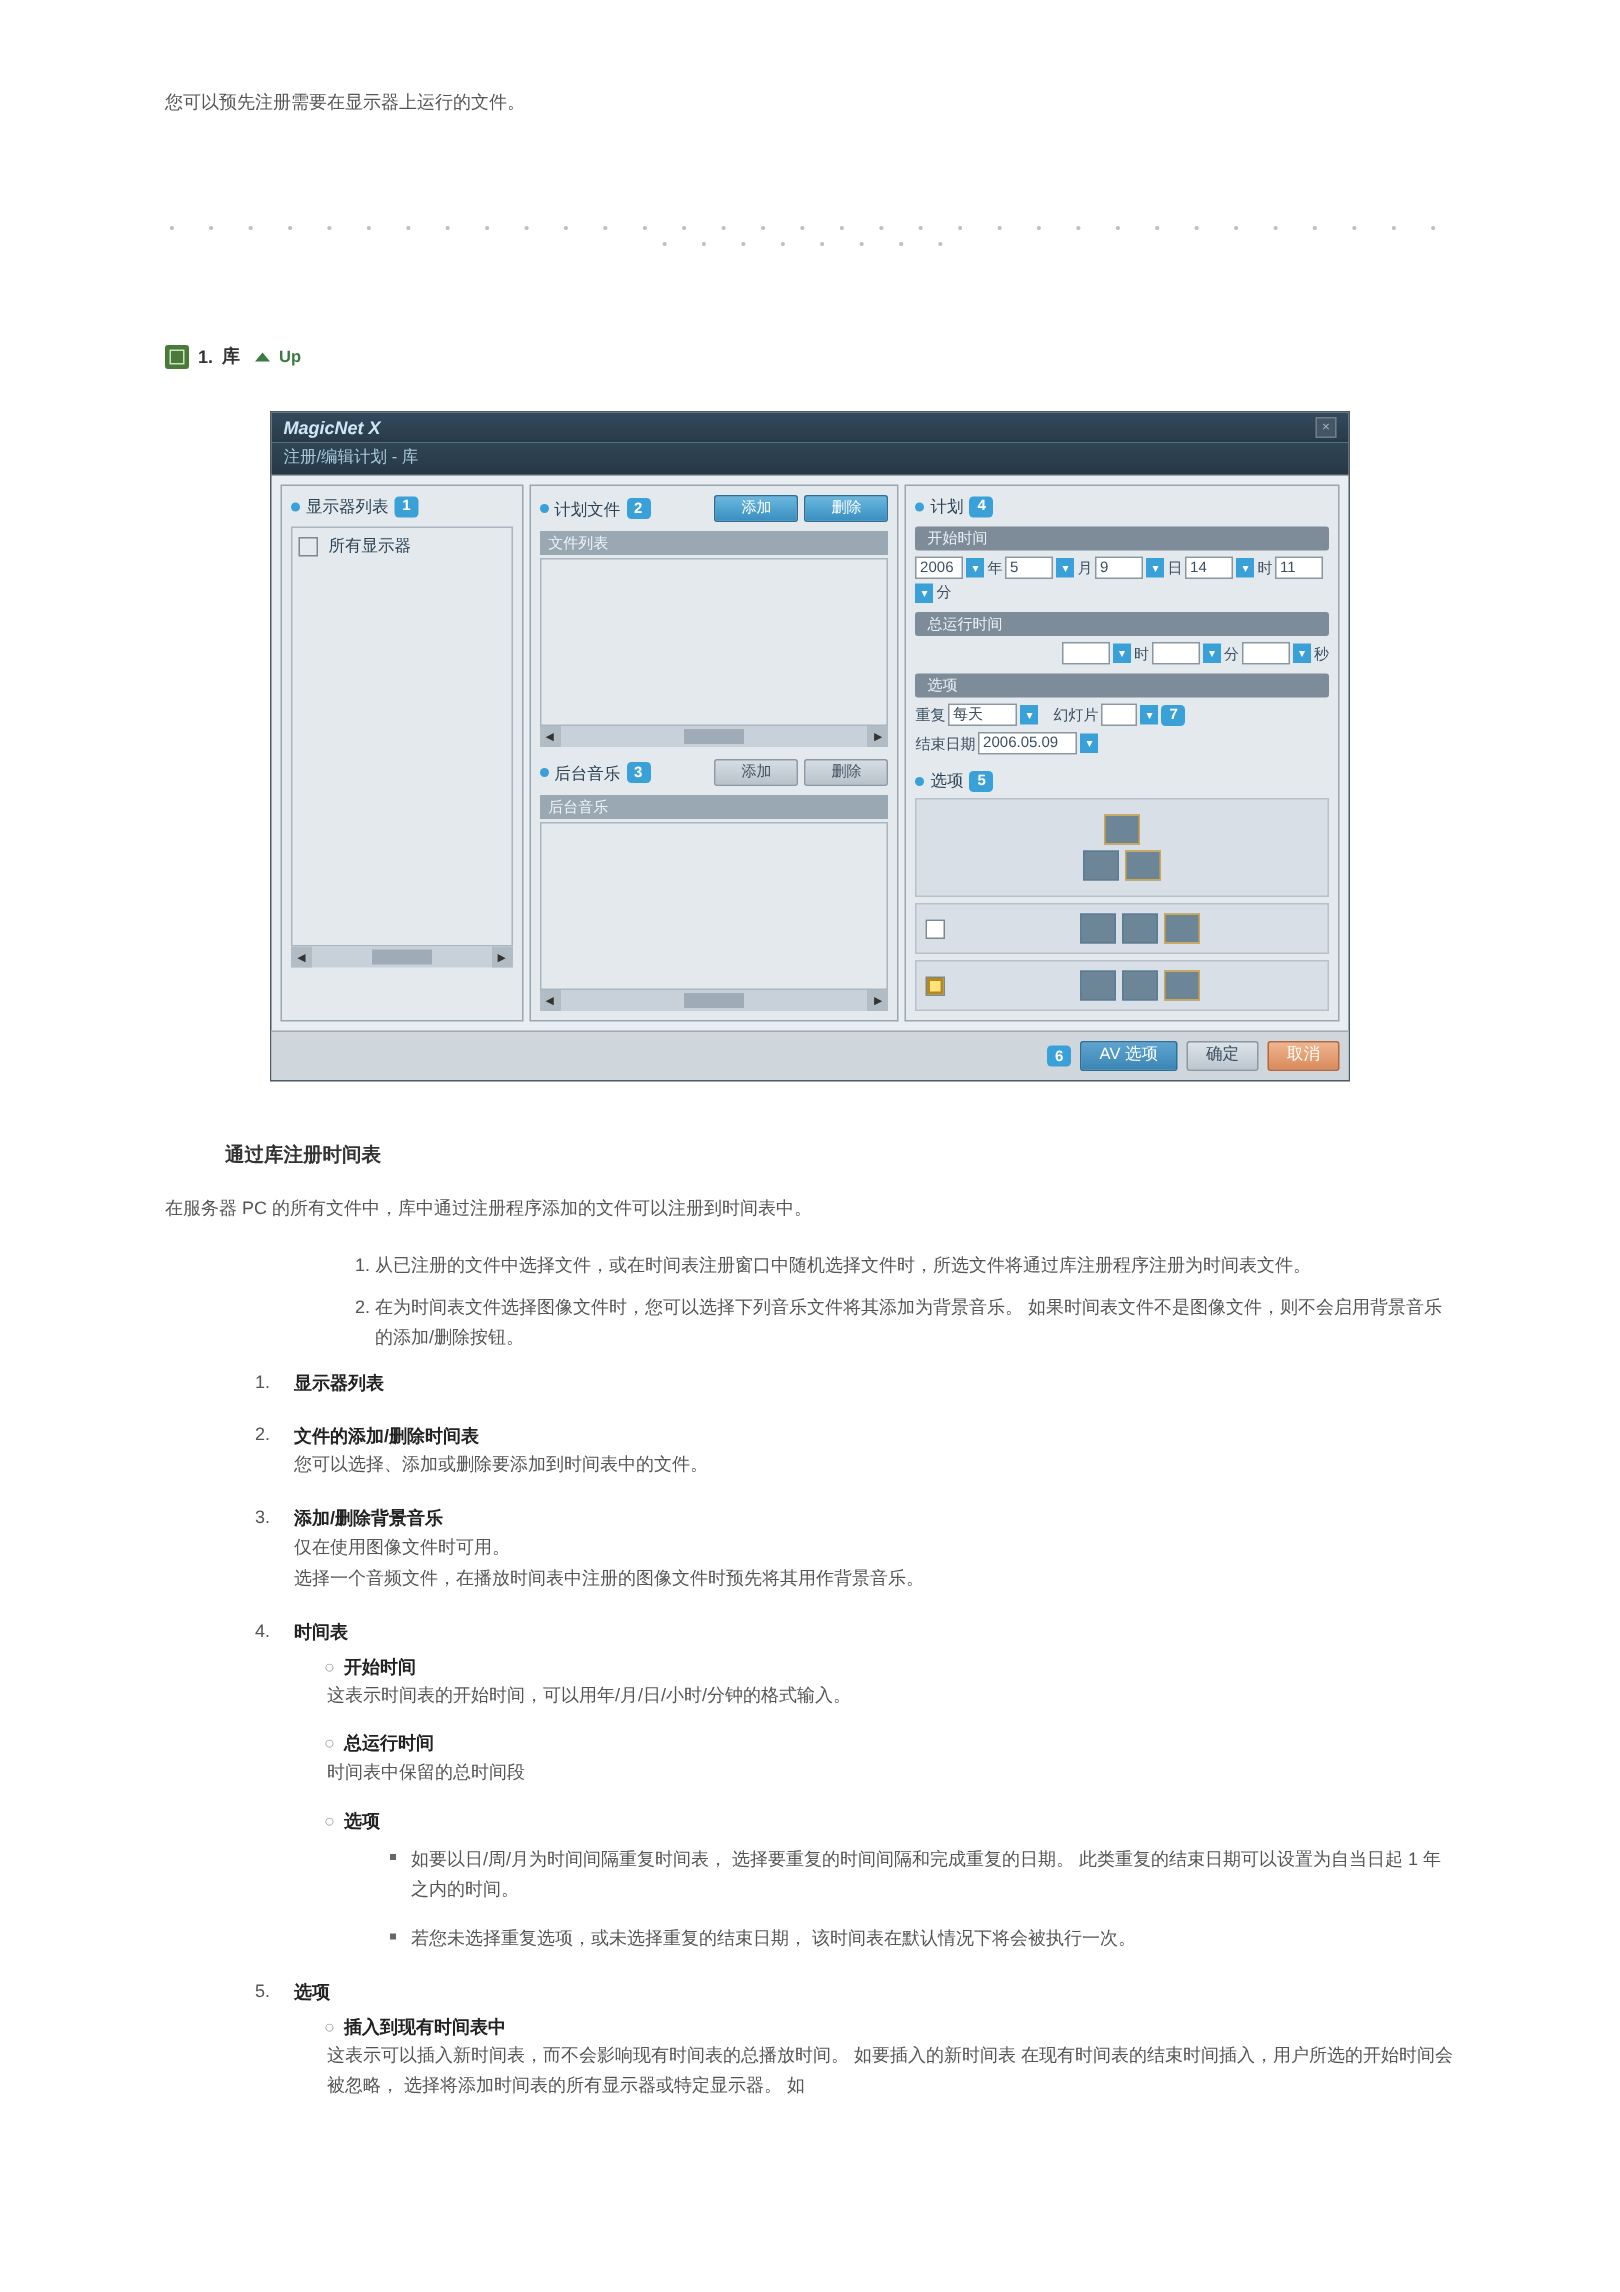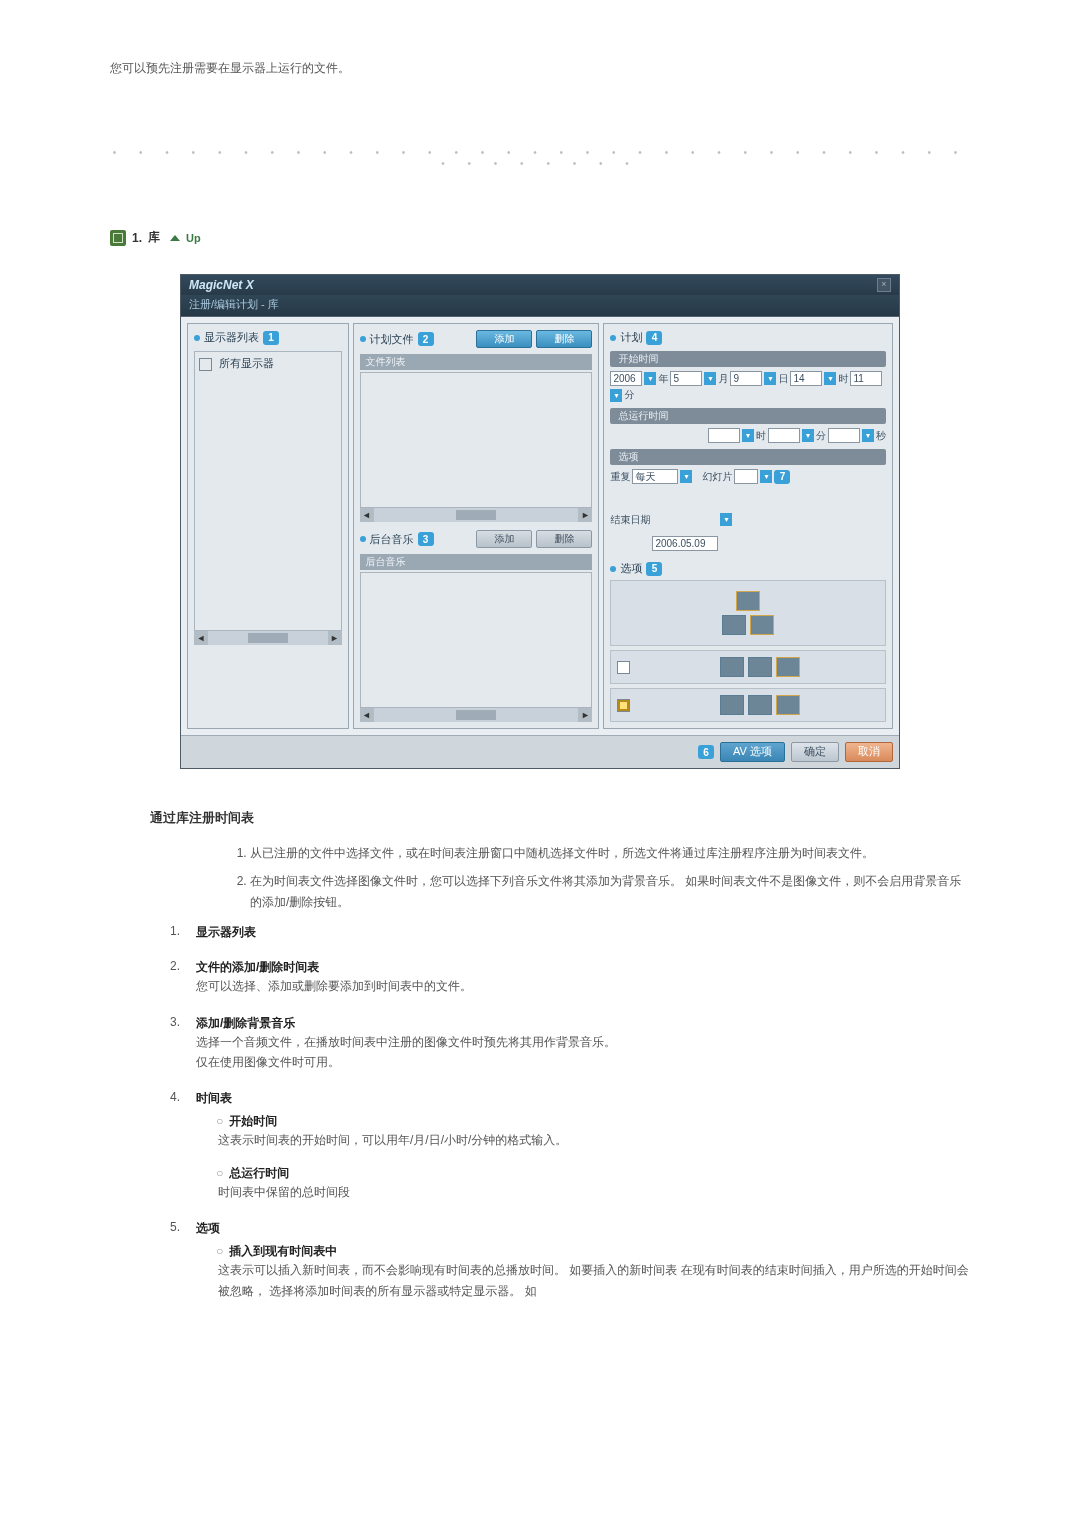--- a/index.html
+++ b/index.html
@@ -389,21 +389,21 @@
             <span class="val-box" style="min-width:40px;">每天</span>
               <span class="dd-btn">▾</span>
             <span style="width:6px;"></span>
             <span class="sub-note">幻灯片</span>
             <span class="val-box" style="min-width:18px;"></span>
               <span class="dd-btn">▾</span>
             <span class="num-badge">7</span>
           </div>
           <div class="row-flex" style="margin-top:4px;">
             <span class="sub-note">结束日期</span>
-            <span class="val-box" style="min-width:60px;margin-top:48px;">2006.05.09</span>
+            <span class="val-box" style="min-width:60px;">2006.05.09</span>
               <span class="dd-btn">▾</span>
           </div>
 
           <div class="options-area">
             <div class="col-head" style="margin-bottom:4px;">
               <span class="blue-dot"></span>
               <span class="lbl">选项</span>
               <span class="num-badge">5</span>
             </div>
             <div class="opt-block">
@@ -443,20 +443,21 @@
         <span class="foot-badge">6</span>
         <span class="foot-btn alt">AV 选项</span>
         <span class="foot-btn ok">确定</span>
         <span class="foot-btn cancel">取消</span>
       </div>
     </div>
   </div>
 
   <h3 class="doc-h3">通过库注册时间表</h3>
 
+  <p class="para indent1">在服务器 PC 的所有文件中，库中通过注册程序添加的文件可以注册到时间表中。</p>
 
   <ol class="indent-list" style="list-style:decimal; padding-left:20px;">
     <li>从已注册的文件中选择文件，或在时间表注册窗口中随机选择文件时，所选文件将通过库注册程序注册为时间表文件。</li>
     <li>在为时间表文件选择图像文件时，您可以选择下列音乐文件将其添加为背景音乐。 如果时间表文件不是图像文件，则不会启用背景音乐的添加/删除按钮。</li>
   </ol>
 
   <ol class="main-ol">
     <li>
       <div class="item-head">
           <span class="num">1.</span>
@@ -468,37 +469,44 @@
           <span class="num">2.</span>
           <span class="ttl">文件的添加/删除时间表</span>
         </div>
       <div class="desc">您可以选择、添加或删除要添加到时间表中的文件。</div>
     </li>
     <li>
       <div class="item-head">
           <span class="num">3.</span>
           <span class="ttl">添加/删除背景音乐</span>
         </div>
+      <div class="desc">仅在使用图像文件时可用。</div>
       <div class="desc">选择一个音频文件，在播放时间表中注册的图像文件时预先将其用作背景音乐。</div>
-      <div class="desc">仅在使用图像文件时可用。</div>
     </li>
     <li>
       <div class="item-head">
           <span class="num">4.</span>
           <span class="ttl">时间表</span>
         </div>
       <ul class="sub-ul">
         <li>
           <span class="circ">○</span><span class="subttl">开始时间</span>
           <div class="subdesc">这表示时间表的开始时间，可以用年/月/日/小时/分钟的格式输入。</div>
         </li>
         <li>
           <span class="circ">○</span><span class="subttl">总运行时间</span>
           <div class="subdesc">时间表中保留的总时间段</div>
         </li>
+        <li>
+          <span class="circ">○</span><span class="subttl">选项</span>
+          <ul class="bullet-ul">
+            <li>如要以日/周/月为时间间隔重复时间表， 选择要重复的时间间隔和完成重复的日期。 此类重复的结束日期可以设置为自当日起 1 年之内的时间。</li>
+            <li>若您未选择重复选项，或未选择重复的结束日期， 该时间表在默认情况下将会被执行一次。</li>
+          </ul>
+        </li>
       </ul>
     </li>
     <li>
       <div class="item-head">
           <span class="num">5.</span>
           <span class="ttl">选项</span>
         </div>
       <ul class="sub-ul">
         <li>
           <span class="circ">○</span><span class="subttl">插入到现有时间表中</span>

